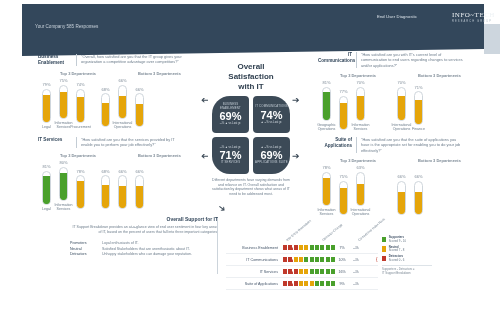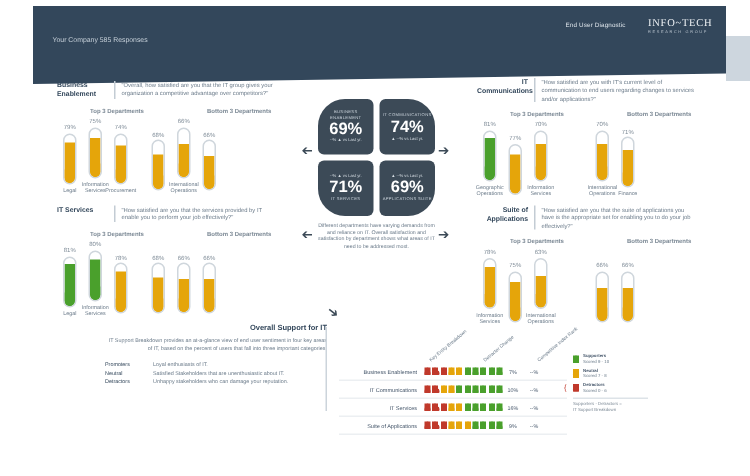--- a/index.html
+++ b/index.html
@@ -8,21 +8,21 @@
 
   
   .hdr{position:absolute;left:22px;top:4px;width:462px;height:40px;background:#33475b;}
   .hdr-skew{position:absolute;left:22px;top:44px;width:462px;height:12px;background:#33475b;
             clip-path:polygon(0 0,100% 0,100% 42%,0 100%);}
   .hdr-right-tab{position:absolute;left:484px;top:24px;width:16px;height:30px;background:#cdd6de;}
   .hdr-left-tab{position:absolute;left:0px;top:4px;width:22px;height:44px;background:#fff;}
   .h-title{position:absolute;left:34px;top:9px;font-size:12.5px;color:#eef2f5;letter-spacing:.2px;}
   .h-sub{position:absolute;left:35px;top:24px;font-size:4.6px;color:#c6d0d9;line-height:6px;width:90px;}
   .h-eud{position:absolute;left:377px;top:14px;font-size:4.2px;color:#dfe6ec;letter-spacing:.1px;}
-  .h-logo{position:absolute;left:432px;top:11px;text-align:left;}
+  .h-logo{position:absolute;left:452px;top:11px;text-align:left;}
   .h-logo .l1{font-size:7px;color:#eef2f5;font-family:"Liberation Serif",serif;letter-spacing:.5px;}
   .h-logo .l2{font-size:2.6px;color:#b9c4ce;letter-spacing:1.1px;margin-top:1px;}
 
   
   .quad{position:absolute;}
   .q-head{display:flex;align-items:flex-start;gap:4px;}
   .q-name{font-size:4.6px;font-weight:bold;color:#33475b;line-height:6px;width:34px;text-align:right;}
   .q-name.lft{text-align:left;}
   .q-bar{width:1px;background:#c3ccd4;align-self:stretch;min-height:11px;}
   .q-q{font-size:3.9px;color:#6b7b8a;line-height:5.4px;width:104px;}
@@ -335,20 +335,25 @@
           <div class="tube">
             <div class="fill" style="height:22px;background:#e5a50a;"></div>
             <div class="bulb" style="background:#e5a50a;"></div>
           </div>
           <div class="dept"></div>
         </div>
       </div>
     </div>
 
   <div class="centre">
+    <div class="c-title">
+      <div>Overall</div>
+      <div>Satisfaction</div>
+      <div>with IT</div>
+    </div>
     <div class="wheel" id="wheel">
         <div class="seg tl">
           <div class="cap">BUSINESS ENABLEMENT</div>
           <div class="big">69%</div>
           <div class="delta">--%  ▲ vs Last yr.</div>
         </div>
         <div class="seg tr">
           <div class="cap">IT COMMUNICATIONS</div>
           <div class="big">74%</div>
           <div class="delta">▲  --% vs Last yr.</div>

